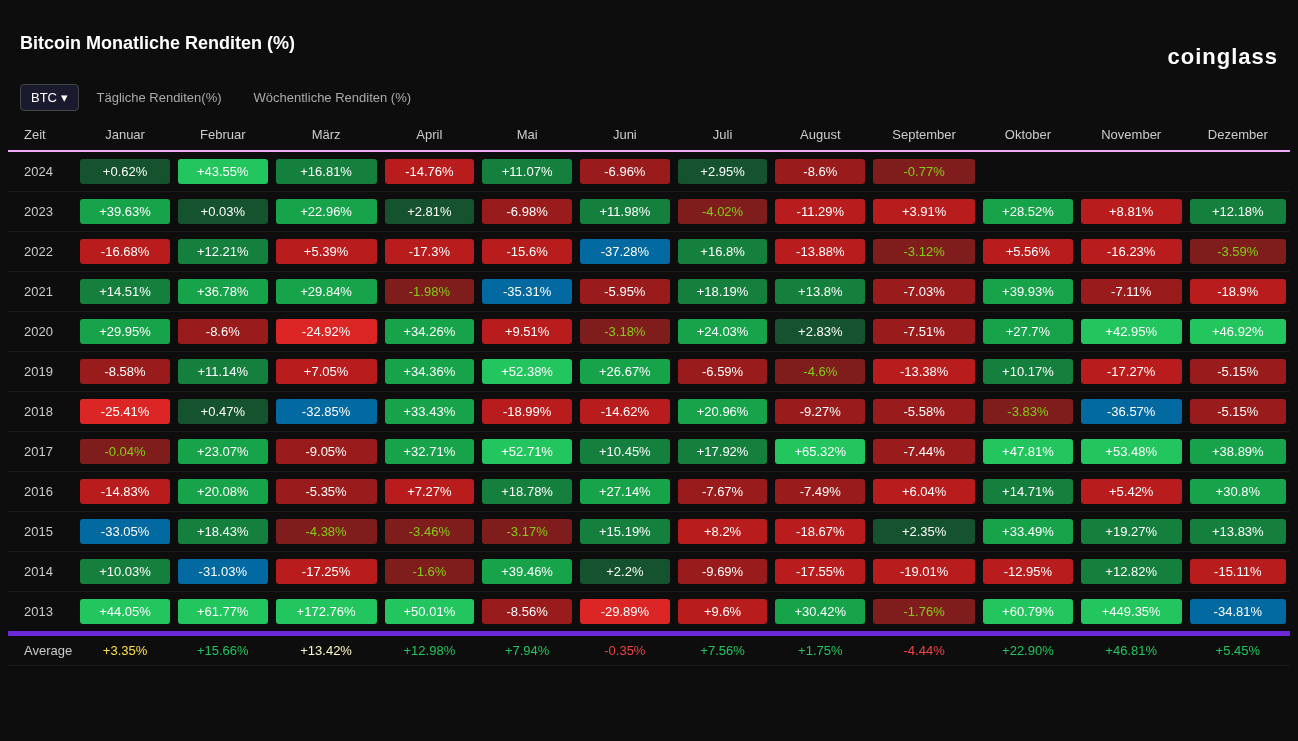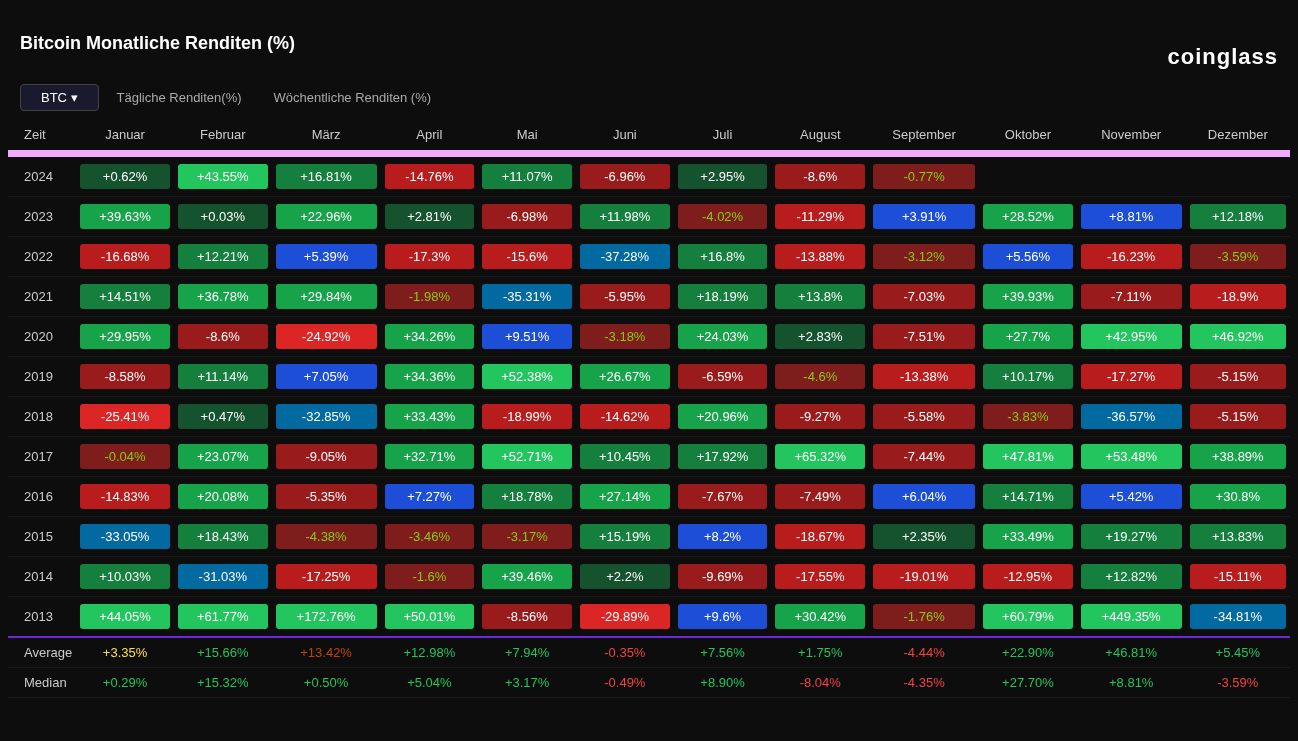--- a/index.html
+++ b/index.html
@@ -32,21 +32,21 @@
     .nav-bar {
       display: flex;
       align-items: center;
       padding: 4px 20px 8px 20px;
       gap: 4px;
     }
     .asset-selector {
       background: #1a1a2e;
       border: 1px solid #444;
       color: #fff;
-      padding: 5px 20px;
+      padding: 5px 10px;
       border-radius: 4px;
       font-size: 13px;
       cursor: pointer;
       display: flex;
       align-items: center;
       gap: 4px;
     }
     .nav-tab {
       padding: 6px 14px;
       border-radius: 4px;
@@ -67,21 +67,21 @@
     table {
       width: 100%;
       border-collapse: collapse;
     }
     th {
       padding: 8px 4px;
       text-align: center;
       color: #ccc;
       font-weight: 500;
       font-size: 13px;
-      border-bottom: 7px solid #f0abfc;
+      border-bottom: 2px solid #f0abfc;
     }
     th:first-child {
       text-align: left;
       padding-left: 16px;
       width: 60px;
     }
     td {
       padding: 7px 4px;
       text-align: center;
       font-size: 13px;
@@ -101,28 +101,28 @@
     }
     tr.avg-row td, tr.med-row td {
       color: #fff;
       font-weight: 400;
       font-size: 13px;
     }
     tr.avg-row td:first-child, tr.med-row td:first-child {
       color: #ccc;
     }
     .divider {
-      border-top: 2px solid #6d28d9;
+      border-top: 5px solid #6d28d9;
     }
 
     
     .c-pos-xl  { background: #22c55e; color: #fff; }
     .c-pos-lg  { background: #16a34a; color: #fff; }
     .c-pos-md  { background: #15803d; color: #fff; }
-    .c-pos-sm  { background: #1d4ed8; color: #fff; }
+    .c-pos-sm  { background: #b91c1c; color: #fff; }
     .c-pos-xs  { background: #14532d; color: #fff; }
     .c-neg-xl  { background: #0369a1; color: #fff; }
     .c-neg-lg  { background: #dc2626; color: #fff; }
     .c-neg-md  { background: #b91c1c; color: #fff; }
     .c-neg-sm  { background: #991b1b; color: #fff; }
     .c-neg-xs  { background: #7f1d1d; color: #84cc16; }
   </style>
 </head>
 <body>
 
@@ -619,41 +619,26 @@
             <span class="cell c-pos-xl">+449.35%</span>
           </td>
           <td>
             <span class="cell c-neg-xl">-34.81%</span>
           </td>
         </tr>
         <tr class="avg-row divider">
           <td>Average</td>
           <td style="color: #fde047;">+3.35%</td>
           <td style="color: rgb(34, 197, 94);">+15.66%</td>
-          <td style="color: #c2410c;">+13.42%</td>
+          <td style="color: #fef9c3;">+13.42%</td>
           <td style="color: rgb(34, 197, 94);">+12.98%</td>
           <td style="color: rgb(34, 197, 94);">+7.94%</td>
           <td style="color: rgb(239, 68, 68);">-0.35%</td>
           <td style="color: rgb(34, 197, 94);">+7.56%</td>
           <td style="color: rgb(34, 197, 94);">+1.75%</td>
           <td style="color: rgb(239, 68, 68);">-4.44%</td>
           <td style="color: rgb(34, 197, 94);">+22.90%</td>
           <td style="color: rgb(34, 197, 94);">+46.81%</td>
           <td style="color: rgb(34, 197, 94); margin-top: 12px;">+5.45%</td>
         </tr>
-        <tr class="med-row">
-          <td>Median</td>
-          <td style="color: rgb(34, 197, 94);">+0.29%</td>
-          <td style="color: rgb(34, 197, 94);">+15.32%</td>
-          <td style="color: rgb(34, 197, 94);">+0.50%</td>
-          <td style="color: rgb(34, 197, 94);">+5.04%</td>
-          <td style="color: rgb(34, 197, 94);">+3.17%</td>
-          <td style="color: rgb(239, 68, 68);">-0.49%</td>
-          <td style="color: rgb(34, 197, 94);">+8.90%</td>
-          <td style="color: rgb(239, 68, 68);">-8.04%</td>
-          <td style="color: rgb(239, 68, 68);">-4.35%</td>
-          <td style="color: rgb(34, 197, 94);">+27.70%</td>
-          <td style="color: rgb(34, 197, 94);">+8.81%</td>
-          <td style="color: rgb(239, 68, 68);">-3.59%</td>
-        </tr>
       </tbody>
   </table>
 </div>
 
 </body></html>

